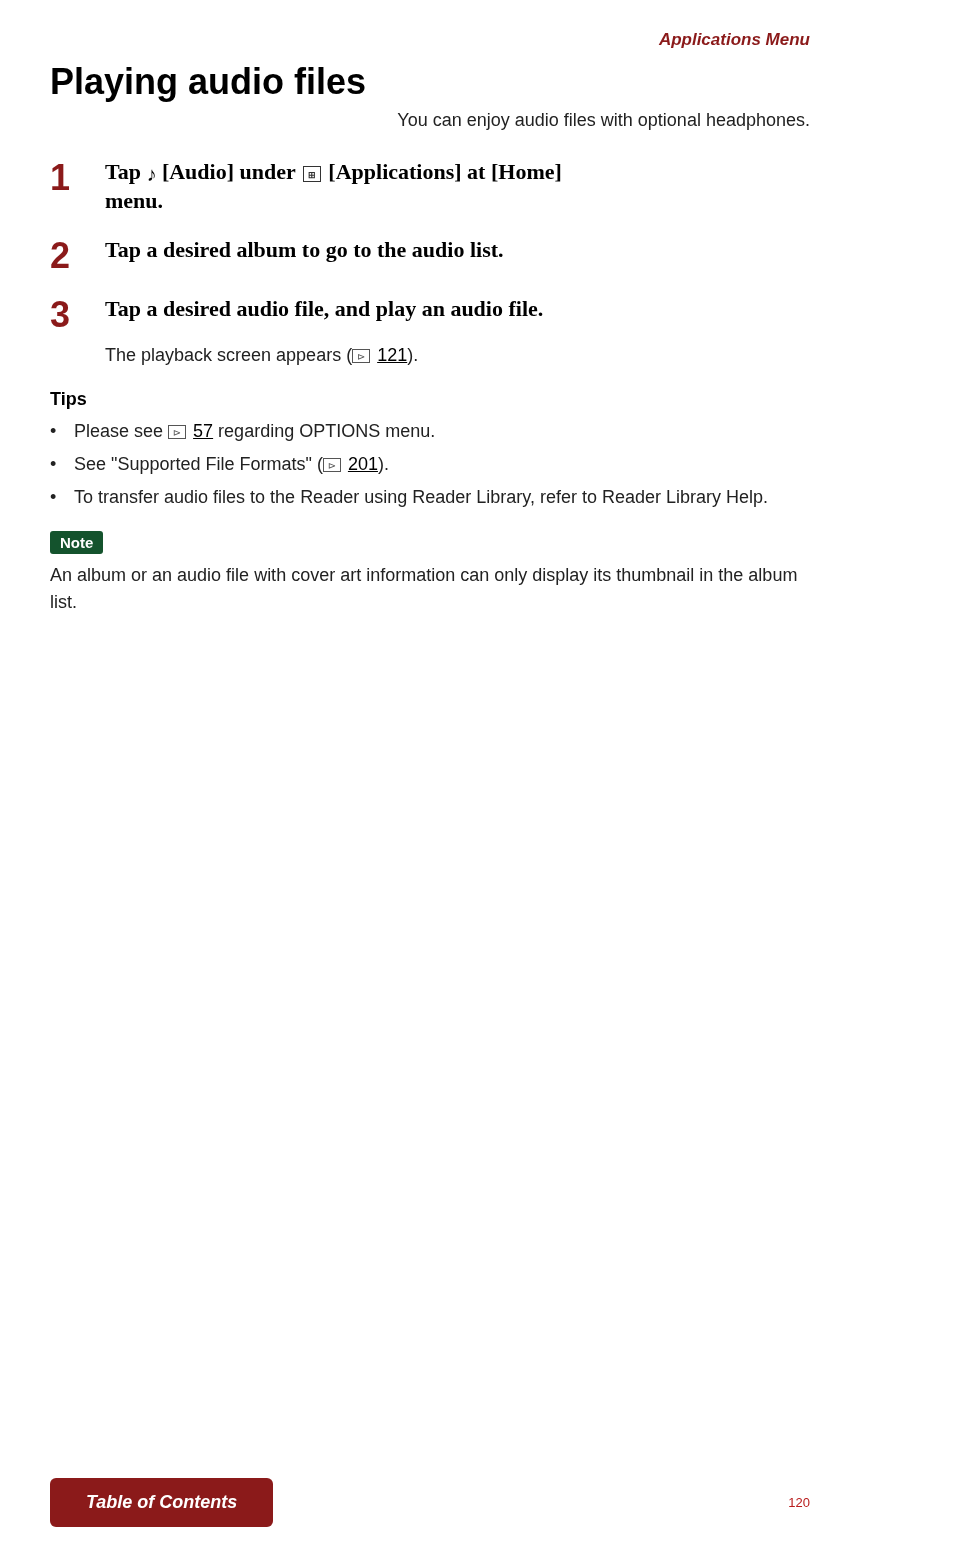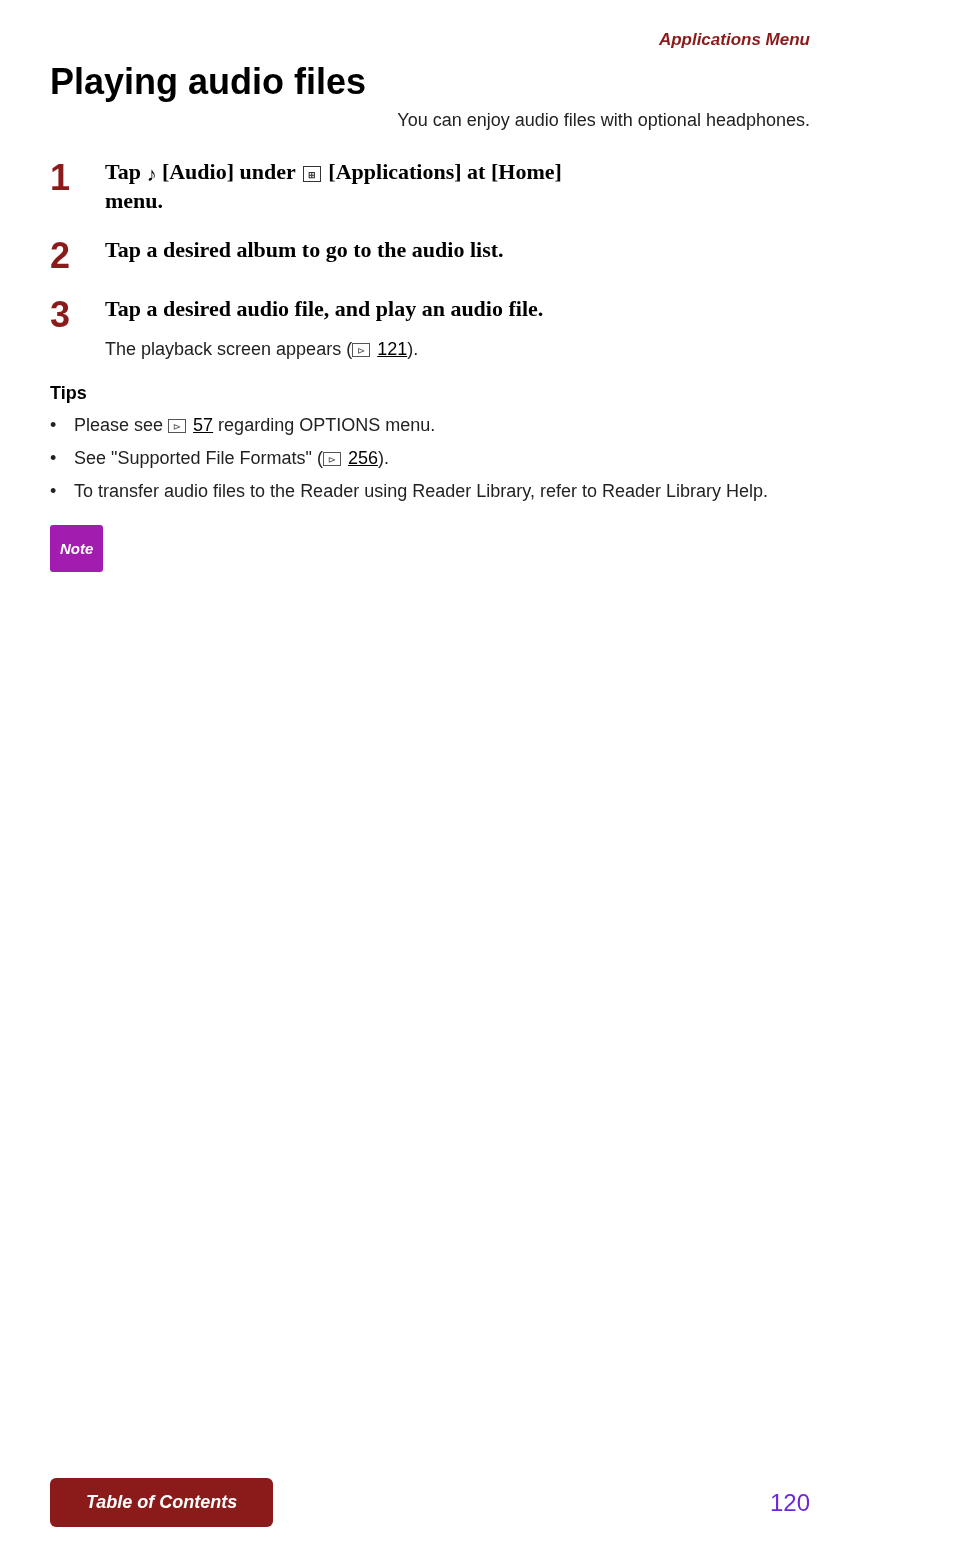--- a/index.html
+++ b/index.html
@@ -73,21 +73,21 @@
       color: #000;
       line-height: 1.3;
       flex: 1;
       font-family: Liberation Serif, serif;
     }
 
     .step-subtext {
       font-size: 18px;
       font-weight: normal;
       color: #222;
-      margin-top: 12px;
+      margin-top: 18px;
       line-height: 1.5;
     }
 
     .step-subtext a, .tip-text a, .link-ref {
       color: #000;
       text-decoration: underline;
     }
 
     .tips-section {
       margin-bottom: 20px;
@@ -118,28 +118,27 @@
     .tip-text {
       flex: 1;
     }
 
     .note-section {
       margin-top: 16px;
     }
 
     .note-badge {
       display: inline-block;
-      background-color: #a21caf;
+      background-color: #14532d;
       color: #fff;
       font-size: 15px;
       font-weight: bold;
-      padding: 15px 10px;
+      padding: 3px 10px;
       border-radius: 3px;
       margin-bottom: 8px;
-      font-style: italic;
     }
 
     .note-text {
       font-size: 18px;
       color: #222;
       line-height: 1.5;
     }
 
     .ref-icon {
       display: inline-block;
@@ -196,22 +195,22 @@
       font-weight: bold;
       padding: 14px 36px;
       border: none;
       border-radius: 6px;
       cursor: pointer;
       min-width: 145px;
       text-align: center;
     }
 
     .page-number {
-      font-size: 24px;
-      color: #6d28d9;
+      font-size: 13px;
+      color: #b91c1c;
       font-weight: normal;
     }
   </style>
 </head>
 <body>
 
 <div class="page-container">
 
   <div class="header-section">
     <span class="header-label">Applications Menu</span>
@@ -256,33 +255,34 @@
     <div class="tips-title">Tips</div>
     <div class="tip-item">
       <span class="bullet">•</span>
       <span class="tip-text">
         Please see <span class="ref-icon">⊳</span> <a class="link-ref">57</a> regarding OPTIONS menu.
       </span>
     </div>
     <div class="tip-item">
       <span class="bullet">•</span>
       <span class="tip-text">
-        See "Supported File Formats" (<span class="ref-icon">⊳</span> <a class="link-ref">256</a>).
+        See "Supported File Formats" (<span class="ref-icon">⊳</span> <a class="link-ref">201</a>).
       </span>
     </div>
     <div class="tip-item">
       <span class="bullet">•</span>
       <span class="tip-text">
         To transfer audio files to the Reader using Reader Library, refer to Reader Library Help.
       </span>
     </div>
   </div>
 
   <div class="note-section">
     <div class="note-badge">Note</div>
+    <p class="note-text">An album or an audio file with cover art information can only display its thumbnail in the album list.</p>
   </div>
 
   <div class="page-footer">
     <div class="footer-buttons">
       <button class="footer-button">Table of Contents</button>
     </div>
     <div class="page-number">120</div>
   </div>
 
 </div>

